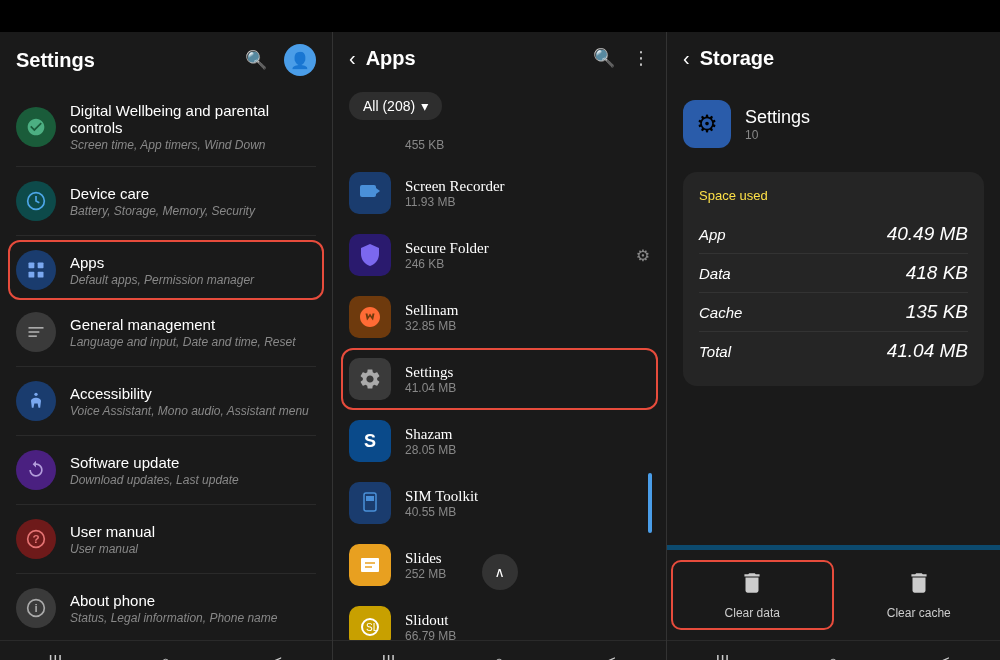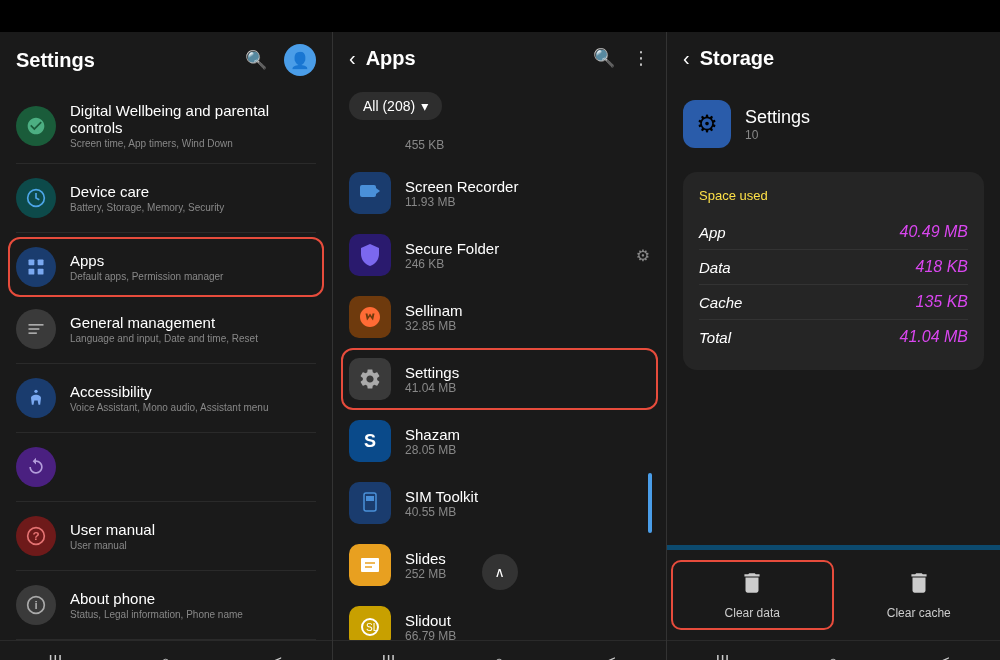--- a/index.html
+++ b/index.html
@@ -100,23 +100,24 @@
       margin-right: 14px;
       flex-shrink: 0;
       font-size: 18px;
     }
     .settings-item .item-text .item-title {
       font-size: 15px;
       color: #fff;
       font-weight: 400;
     }
     .settings-item .item-text .item-sub {
-      font-size: 10px;
+      font-size: 12px;
       color: #888;
       margin-top: 2px;
+      font-style: italic;
     }
 
     
     .bottom-nav {
       display: flex;
       justify-content: space-around;
       align-items: center;
       padding: 10px 0;
       background: #1a1a1a;
       border-top: 1px solid #2a2a2a;
@@ -174,20 +175,21 @@
       margin-right: 14px;
       flex-shrink: 0;
       display: flex;
       align-items: center;
       justify-content: center;
       font-size: 20px;
     }
     .app-info .app-name {
       font-size: 15px;
       color: #fff;
+      font-family: Liberation Serif, serif;
     }
     .app-info .app-size {
       font-size: 12px;
       color: #888;
     }
     .app-gear {
       margin-left: auto;
       color: #888;
       font-size: 16px;
     }
@@ -263,22 +265,22 @@
       font-style: italic;
     }
     .space-row:not(:last-child) {
       border-bottom: 1px solid #333;
     }
     .space-label {
       font-size: 15px;
       color: #fff;
     }
     .space-value {
-      font-size: 16px;
-      color: #d946ef;
+      font-size: 19px;
+      color: #ffffff;
     }
     .storage-actions {
       display: flex;
       margin-top: auto;
       border-top: 5px solid #0c4a6e;
       padding: 10px 0;
     }
     .storage-action-btn {
       flex: 1;
       display: flex;
@@ -401,20 +403,24 @@
           <div class="item-sub">Voice Assistant, Mono audio, Assistant menu</div>
         </div>
       </div>
       <div class="divider"></div>
       <div class="settings-item">
         <div class="item-icon bg-purple" style="font-size: 16px; color: rgb(170, 238, 255);">
           <svg width="20" height="20" viewBox="0 0 24 24" fill="#b39ddb">
             <path d="M12 4V1L8 5l4 4V6c3.31 0 6 2.69 6 6s-2.69 6-6 6-6-2.69-6-6H4c0 4.42 3.58 8 8 8s8-3.58 8-8-3.58-8-8-8z"></path>
           </svg>
         </div>
+        <div class="item-text">
+          <div class="item-title">Software update</div>
+          <div class="item-sub">Download updates, Last update</div>
+        </div>
       </div>
       <div class="divider"></div>
       <div class="settings-item">
         <div class="item-icon bg-red" style="font-size: 16px; color: rgb(170, 238, 255);">
           <svg width="20" height="20" viewBox="0 0 24 24" fill="#e57373">
             <circle cx="12" cy="12" r="10" stroke="#e57373" stroke-width="2" fill="none"></circle>
             <text x="12" y="17" text-anchor="middle" fill="#e57373" font-size="14" font-weight="bold">?</text>
           </svg>
         </div>
         <div class="item-text">

